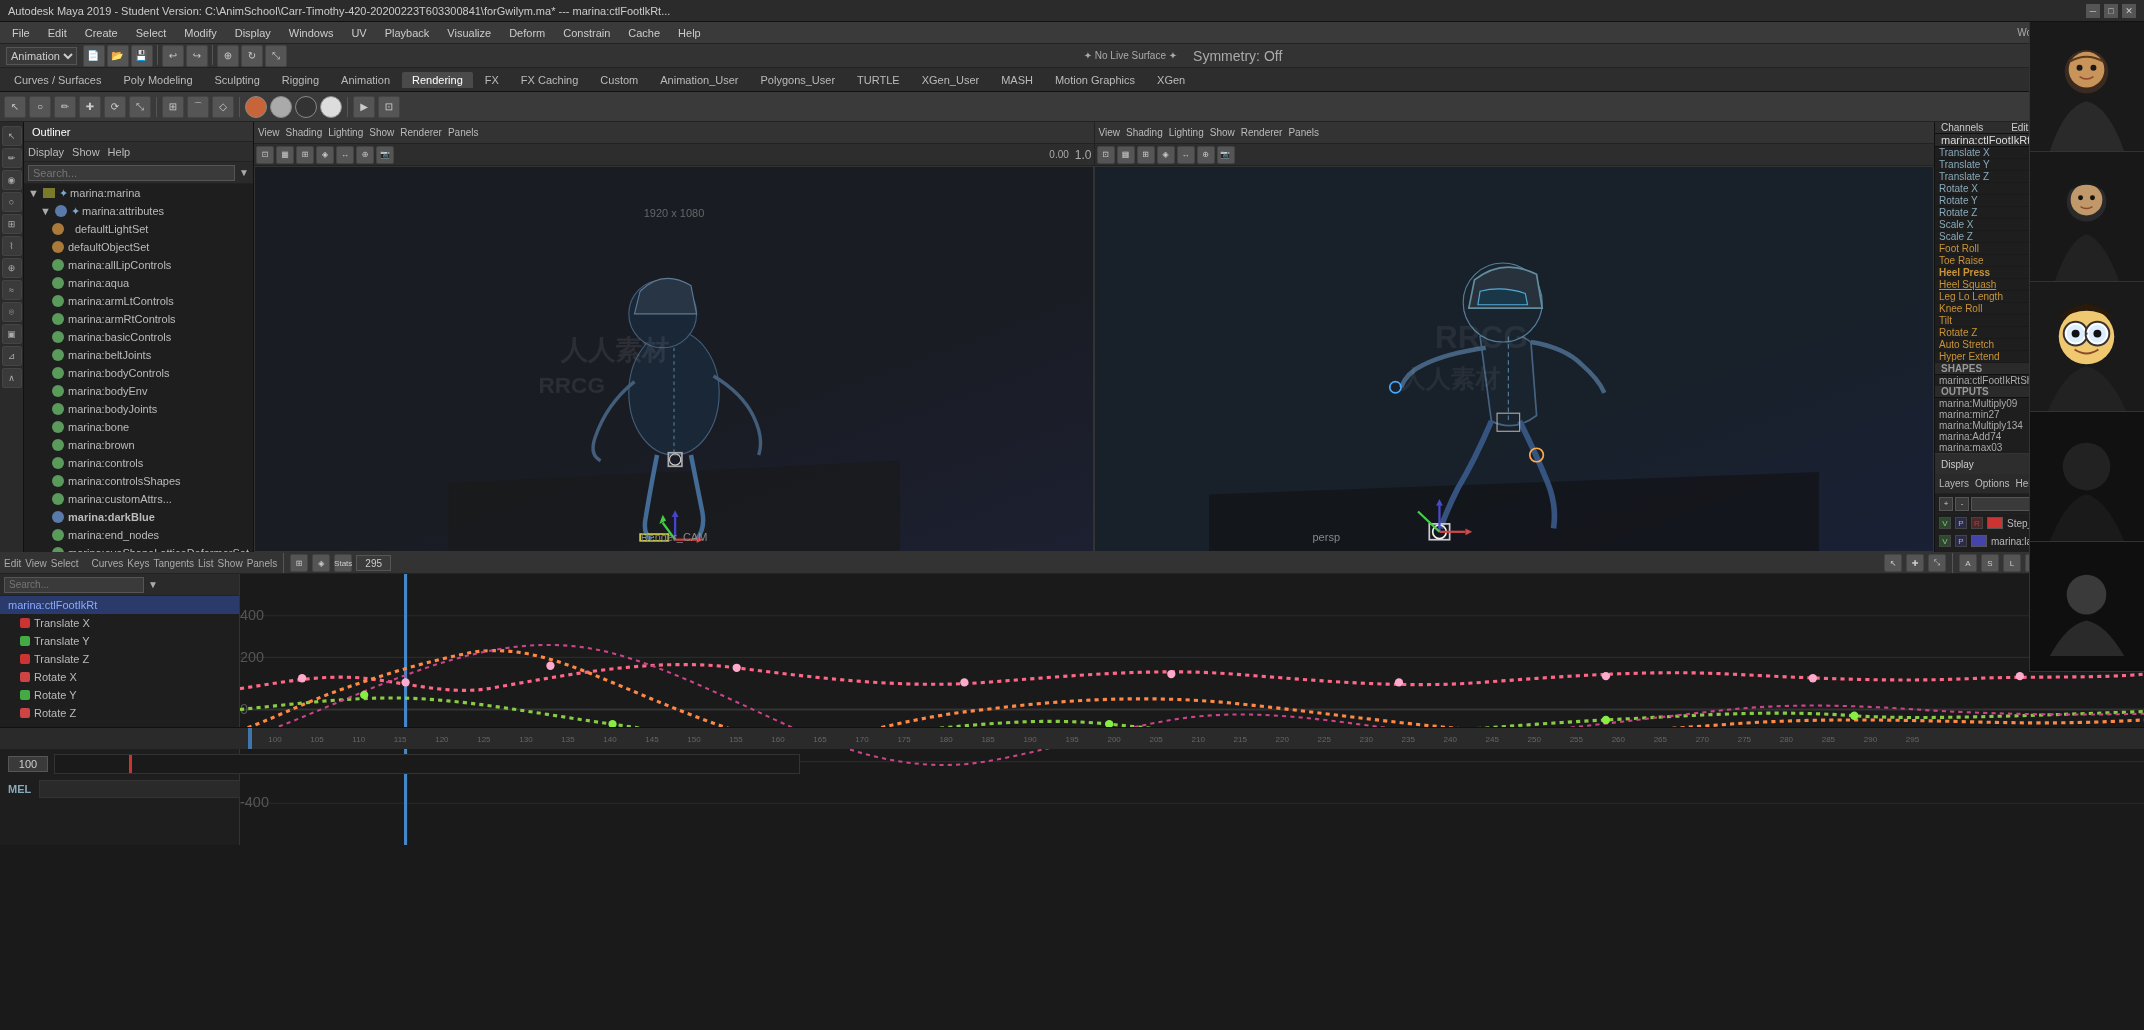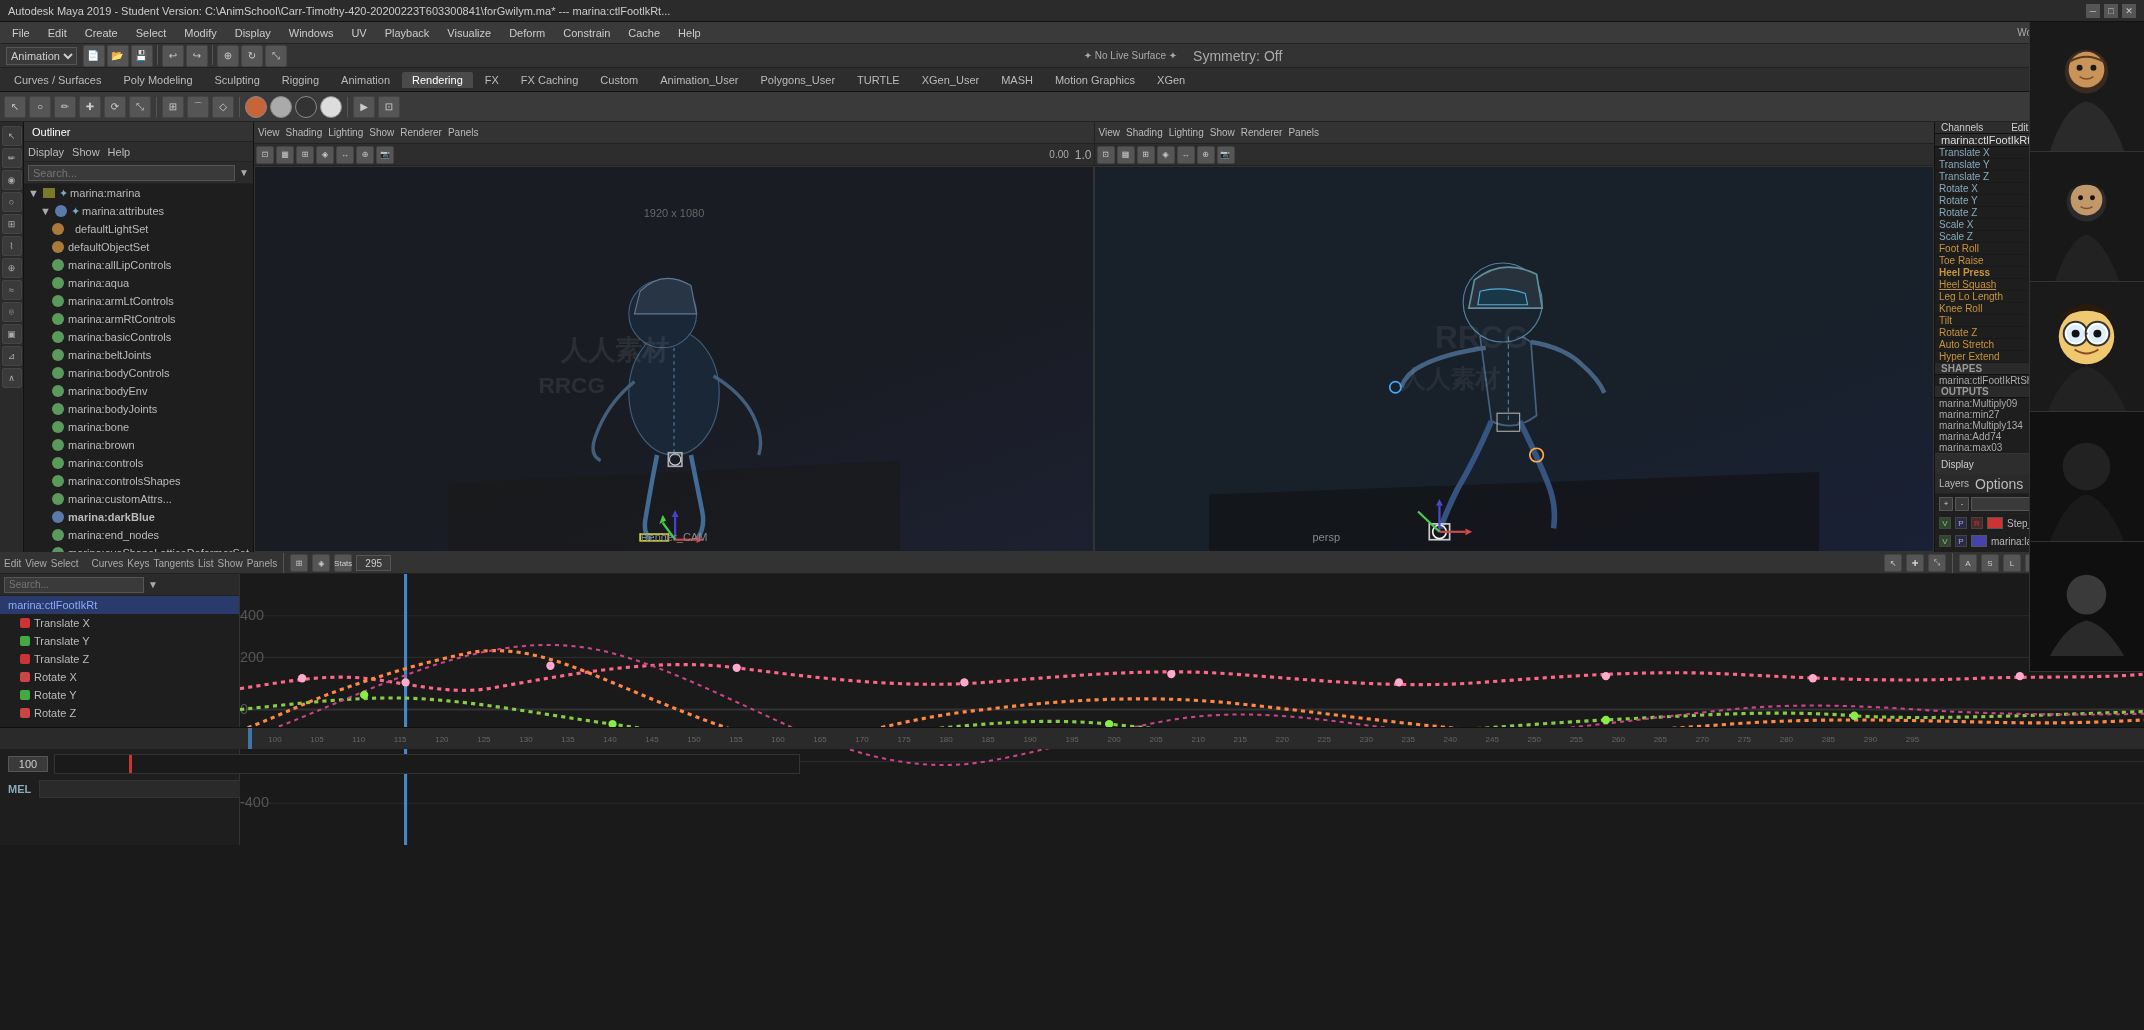--- a/index.html
+++ b/index.html
@@ -987,21 +987,21 @@
     <div class="shapes-item">marina:Add74</div>
     <div class="shapes-item">marina:max03</div>
 
     <div id="layer-section">
       <div id="layer-header">
         <span style="cursor:pointer;font-size:10px;">Display</span>
         <span style="cursor:pointer;font-size:10px;">Anim</span>
       </div>
       <div style="height:20px;background:#2a2a2a;display:flex;align-items:center;padding:0 4px;gap:6px;border-bottom:1px solid #222;">
         <span style="font-size:10px;color:#bbb;cursor:pointer;">Layers</span>
-        <span style="font-size:14px;color:#bbb;cursor:pointer;">Options</span>
+        <span style="font-size:10px;color:#bbb;cursor:pointer;">Options</span>
         <span style="font-size:10px;color:#bbb;cursor:pointer;">Help</span>
       </div>
 
       <div style="height:20px;background:#1e1e1e;display:flex;align-items:center;padding:0 4px;gap:2px;border-bottom:1px solid #222;">
         <div style="width:14px;height:14px;background:#3a3a3a;border:1px solid #555;display:flex;align-items:center;justify-content:center;font-size:8px;cursor:pointer;">+</div>
         <div style="width:14px;height:14px;background:#3a3a3a;border:1px solid #555;display:flex;align-items:center;justify-content:center;font-size:8px;cursor:pointer;">-</div>
         <div style="flex:1;height:14px;background:#3a3a3a;border:1px solid #555;"></div>
         <div style="width:14px;height:14px;background:#3a3a3a;border:1px solid #555;display:flex;align-items:center;justify-content:center;font-size:8px;cursor:pointer;">▲</div>
         <div style="width:14px;height:14px;background:#3a3a3a;border:1px solid #555;display:flex;align-items:center;justify-content:center;font-size:8px;cursor:pointer;">▼</div>
       </div>

